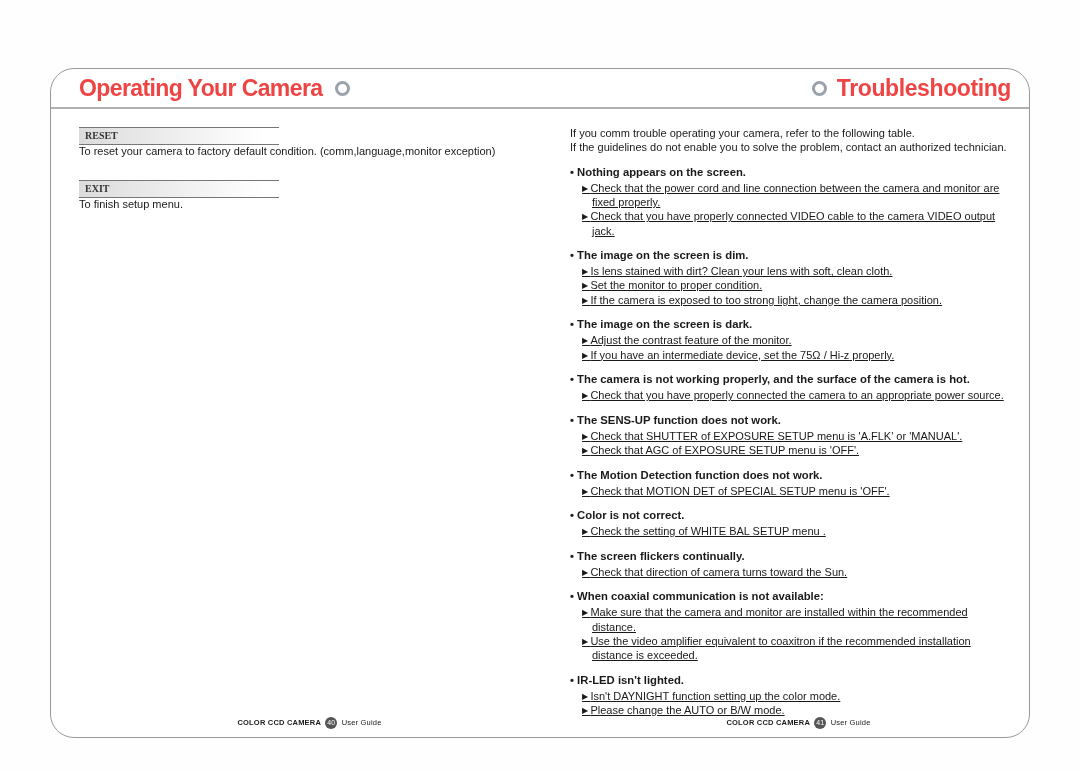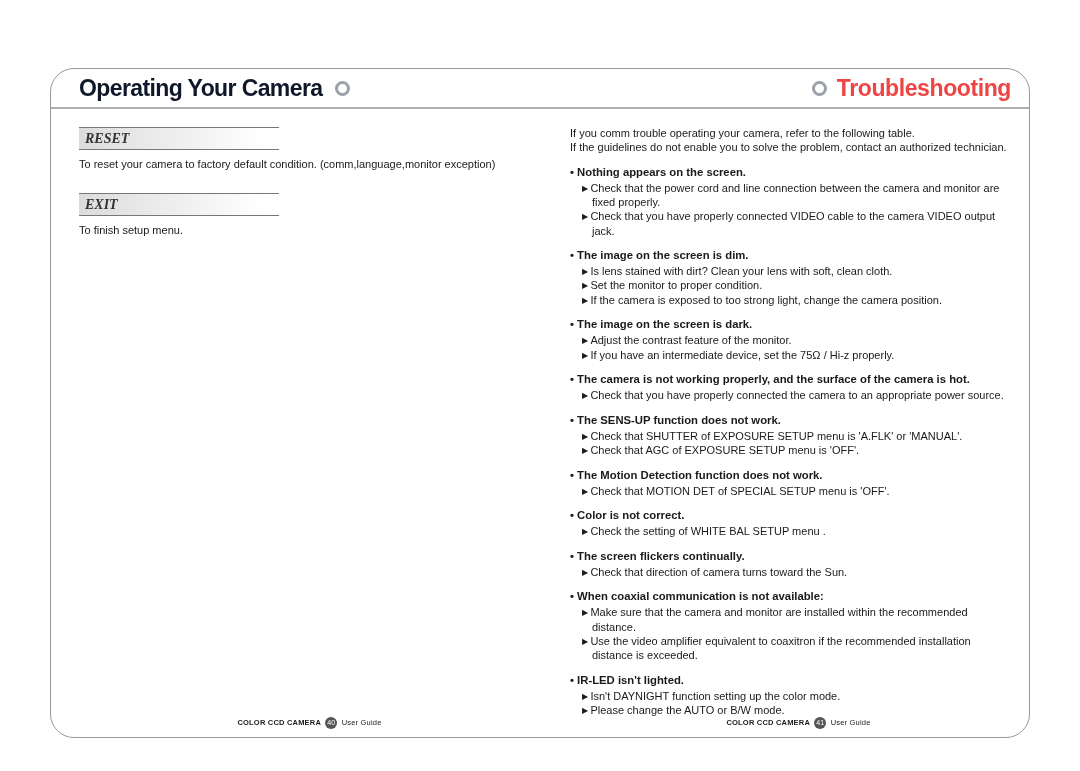--- a/index.html
+++ b/index.html
@@ -27,21 +27,21 @@
     align-items: center;
     height: 40px;
     border-bottom: 2px solid #b0b0b0;
     padding: 0 18px 0 28px;
   }
   .header-left {
     flex: 1;
     font-size: 23px;
     font-weight: 700;
     letter-spacing: -0.6px;
-    color: #0f172a;
+    color: #ef4444;
     display: flex;
     align-items: center;
     gap: 13px;
     white-space: nowrap;
   }
   .header-right {
     font-size: 23px;
     font-weight: 700;
     letter-spacing: -0.4px;
     color: #ef4444;
@@ -67,45 +67,45 @@
     font-size: 11.3px;
     line-height: 1.25;
   }
   .col-left { padding-left: 28px; padding-right: 18px; }
   .col-right { padding-left: 30px; padding-right: 22px; }
 
   .section-hdr {
     width: 200px;
     padding: 2px 6px 1px 6px;
     font-family: Georgia, "Times New Roman", serif;
-    font-style: italic;
-    font-weight: 700;
-    font-size: 14px;
+    font-weight: 700;
+    font-size: 10px;
     color: #333;
     border-top: 1px solid #777;
     border-bottom: 1px solid #777;
     background: linear-gradient(to right, #dcdcdc, #fff 92%);
-    margin-bottom: 8px;
+    margin-bottom: 0;
   }
   .section-body { margin-bottom: 22px; font-size: 11px; }
 
   .intro { font-size: 11px; margin-bottom: 10px; }
 
   .issue { margin-bottom: 10px; }
   .issue-title {
     font-weight: 700;
     font-size: 11.3px;
     margin-bottom: 2px;
   }
   .issue-title::before { content: "• "; }
   .step {
     font-size: 11px;
     padding-left: 22px;
     text-indent: -10px;
     line-height: 1.3;
+    text-decoration: underline;
   }
   .step::before {
     content: "▶ ";
     font-size: 8px;
     position: relative;
     top: -1px;
   }
 
   .footer {
     position: absolute;

